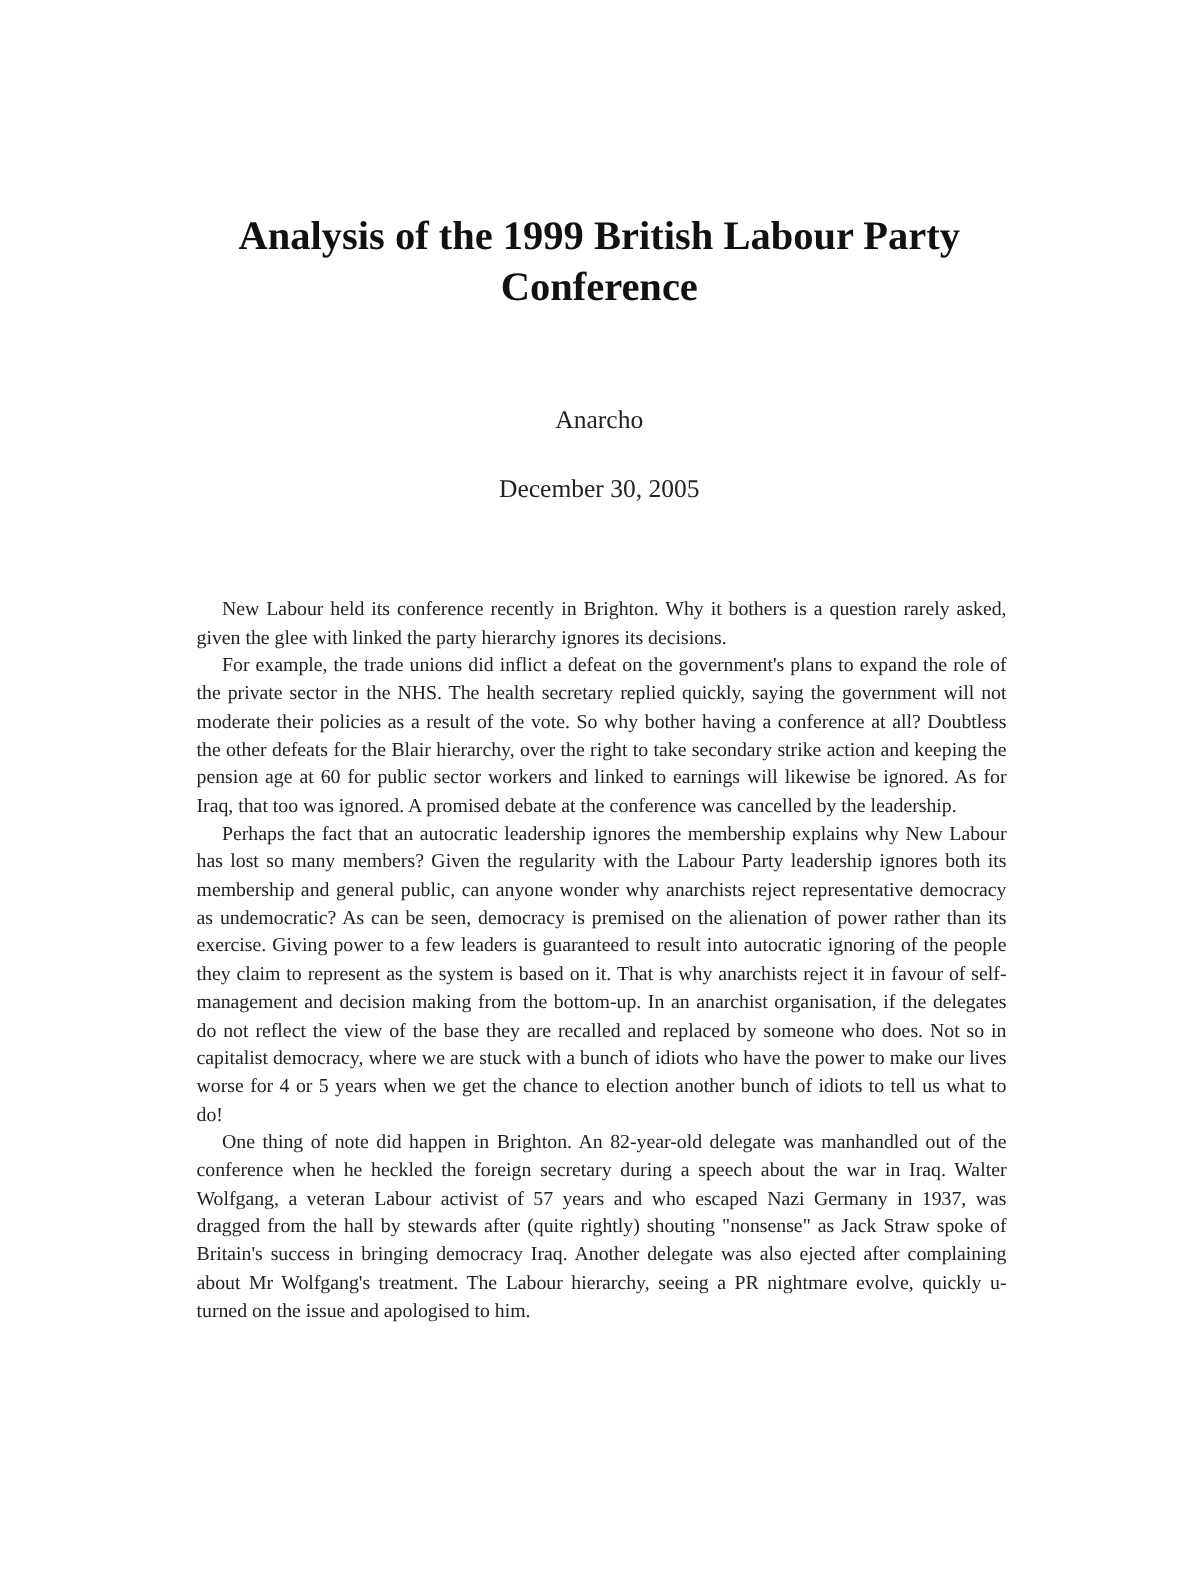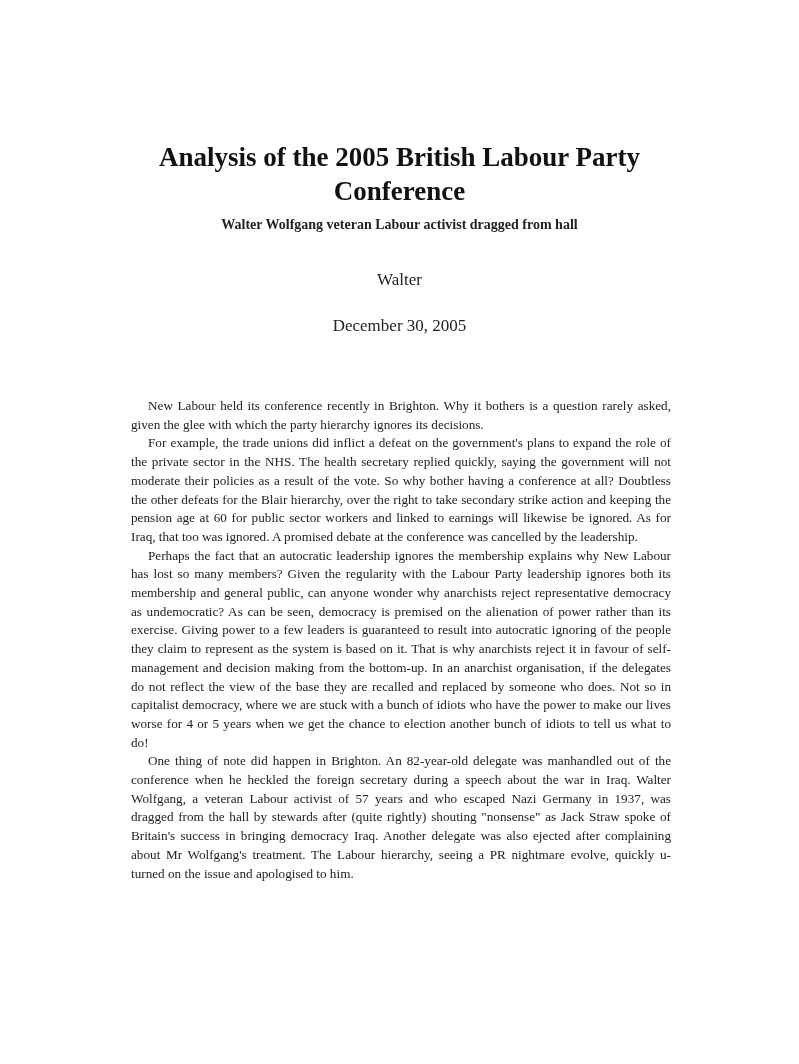--- a/index.html
+++ b/index.html
@@ -81,24 +81,23 @@
       margin: 0;
       text-indent: 17px;
       text-align: justify;
       hyphens: manual;
     }
   </style>
 </head>
 <body>
 
 <div class="page">
-  <h1 class="title">Analysis of the 2005 British Labour Party Conference</h1>
-  <h2 class="subtitle">Walter Wolfgang veteran Labour activist dragged from hall</h2>
-  <div class="author">Walter</div>
+  <h1 class="title">Analysis of the 1999 British Labour Party Conference</h1>
+  <div class="author">Anarcho</div>
   <div class="date">December 30, 2005</div>
 
   <div class="body-text">
-    <p>New Labour held its conference recently in Brighton. Why it bothers is a question rarely asked, given the glee with which the party hierarchy ignores its decisions.</p>
+    <p>New Labour held its conference recently in Brighton. Why it bothers is a question rarely asked, given the glee with linked the party hierarchy ignores its decisions.</p>
     <p>For example, the trade unions did inflict a defeat on the government's plans to expand the role of the private sector in the NHS. The health secretary replied quickly, saying the government will not moderate their policies as a result of the vote. So why bother having a conference at all? Doubtless the other defeats for the Blair hierarchy, over the right to take secondary strike action and keeping the pension age at 60 for public sector workers and linked to earnings will likewise be ignored. As for Iraq, that too was ignored. A promised debate at the conference was cancelled by the leadership.</p>
     <p>Perhaps the fact that an autocratic leadership ignores the membership explains why New Labour has lost so many members? Given the regularity with the Labour Party leadership ig­nores both its membership and general public, can anyone wonder why anarchists reject repre­sentative democracy as undemocratic? As can be seen, democracy is premised on the alienation of power rather than its exercise. Giving power to a few leaders is guaranteed to result into autocratic ignoring of the people they claim to represent as the system is based on it. That is why anarchists reject it in favour of self-management and decision making from the bottom-up. In an anarchist organisation, if the delegates do not reflect the view of the base they are recalled and replaced by someone who does. Not so in capitalist democracy, where we are stuck with a bunch of idiots who have the power to make our lives worse for 4 or 5 years when we get the chance to election another bunch of idiots to tell us what to do!</p>
     <p>One thing of note did happen in Brighton. An 82-year-old delegate was manhandled out of the conference when he heckled the foreign secretary during a speech about the war in Iraq. Walter Wolfgang, a veteran Labour activist of 57 years and who escaped Nazi Germany in 1937, was dragged from the hall by stewards after (quite rightly) shouting "nonsense" as Jack Straw spoke of Britain's success in bringing democracy Iraq. Another delegate was also ejected after com­plaining about Mr Wolfgang's treatment. The Labour hierarchy, seeing a PR nightmare evolve, quickly u-turned on the issue and apologised to him.</p>
   </div>
 </div>
 
 </body></html>

